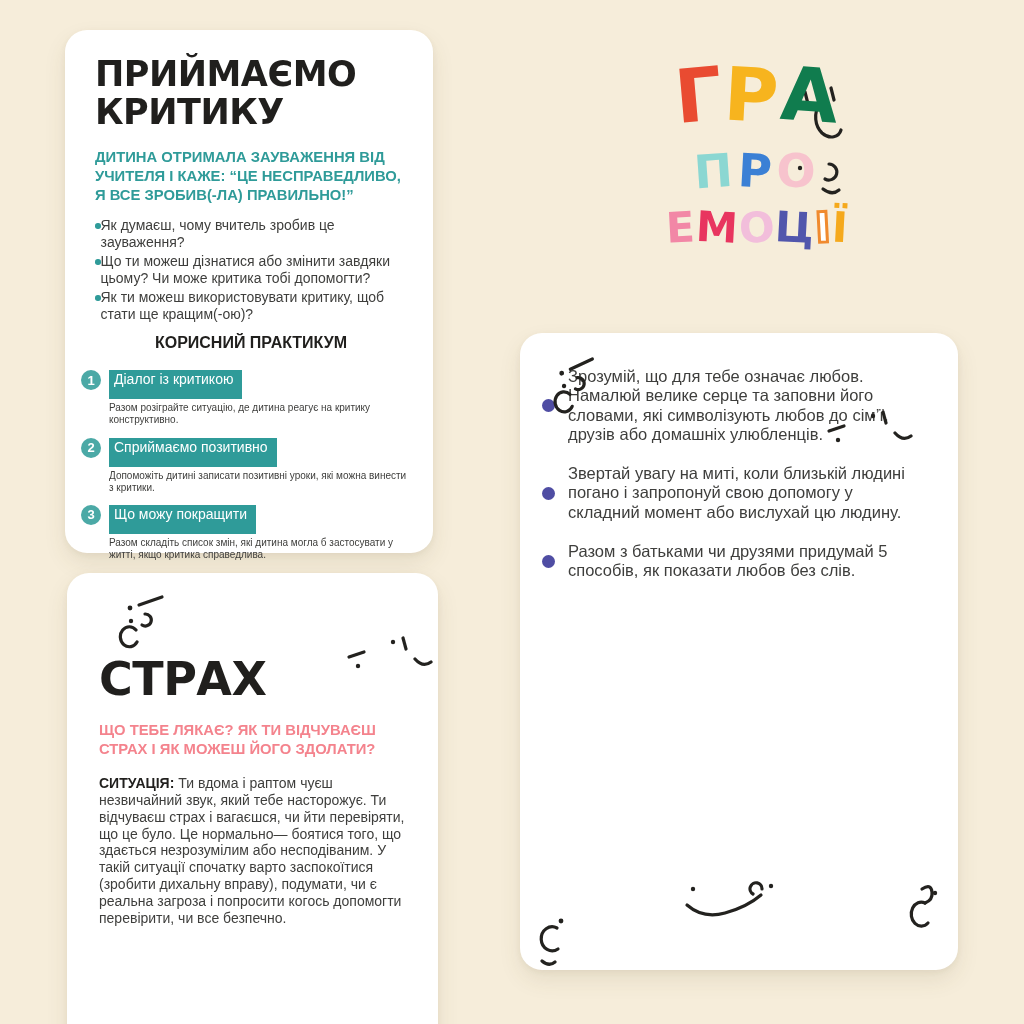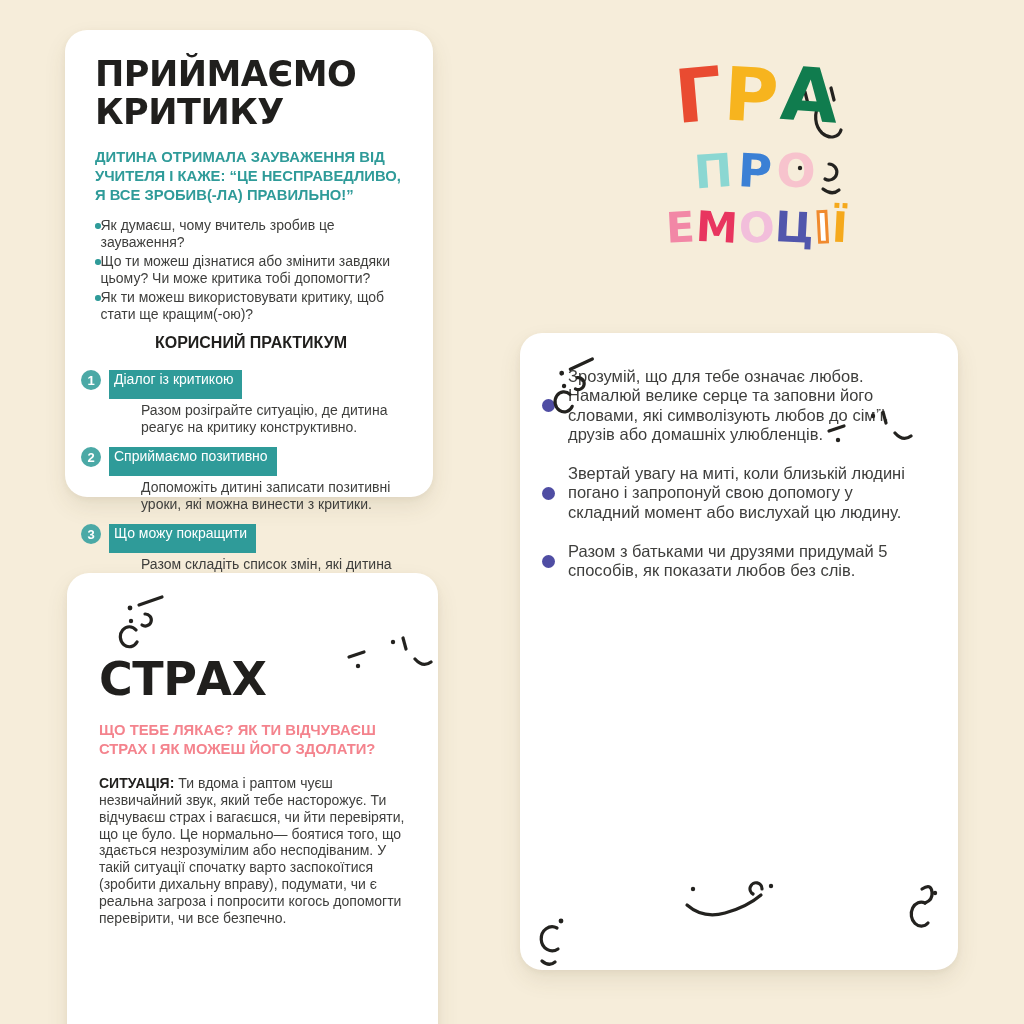--- a/index.html
+++ b/index.html
@@ -11,37 +11,37 @@
     --ink:#201F1D;
     --body:#3E3E3C;
   }
   html,body{margin:0;padding:0;background:var(--background);}
   .page{position:relative;width:1024px;height:1024px;background:var(--background);
         overflow:hidden;font-family:"Liberation Sans",sans-serif;}
   .card{position:absolute;background:#ffffff;border-radius:22px;box-sizing:border-box;
         box-shadow:0 10px 22px rgba(92,74,40,.10),0 2px 6px rgba(92,74,40,.06);}
 
   
-  .card-criticism{left:65px;top:30px;width:368px;height:467px;padding:26px 26px 0 30px;}
+  .card-criticism{left:65px;top:30px;width:368px;height:523px;padding:26px 26px 0 30px;}
   .card-title{font-family:"DejaVu Sans",sans-serif;font-weight:900;color:var(--ink);
               font-size:35px;line-height:1.08;letter-spacing:-.5px;margin:0;white-space:pre-line;}
   .card-subtitle{font-weight:bold;font-size:14.8px;line-height:1.3;margin:16px 0 0;white-space:pre-line;}
   .teal{color:var(--teal);}
   .pink{color:var(--pink);}
   .qlist{list-style:none;margin:12px 0 0;padding:0;}
   .q{display:flex;font-size:14px;line-height:1.18;color:var(--body);margin:0 0 3px;}
   .qdot{flex:0 0 auto;width:5.5px;height:5.5px;border-radius:50%;background:var(--teal);margin-top:6px;}
   .practicum{font-size:16px;font-weight:bold;color:var(--ink);text-align:center;margin:12px 0 0;}
   .steps{margin:18px 0 0 -14px;}
   .step{display:flex;gap:8px;margin-bottom:11px;align-items:flex-start;}
   .badge{flex:0 0 auto;width:20px;height:20px;border-radius:50%;background:var(--teal-badge);
          color:#fff;font-size:13px;font-weight:bold;display:flex;align-items:center;justify-content:center;}
   .step-label{display:inline-block;background:var(--teal);color:#fff;font-size:14px;
               padding:1px 9px 12px 5px;}
-  .step-desc{font-size:14px;line-height:1.21;color:var(--body);margin-top:3px;margin-left:32px;}
+  .step-desc{font-size:10px;line-height:1.21;color:var(--body);margin-top:3px;}
 
   
   .card-fear{left:67px;top:573px;width:371px;height:480px;padding:30px 30px 0 32px;}
   .fear-title{margin-top:52px;font-size:46px;}
   .card-fear .card-subtitle{margin-top:16px;}
   .body-par{font-size:14px;line-height:1.2;color:var(--body);margin:16px 0 0;}
   .body-par .lead{color:var(--ink);font-weight:bold;}
 
   
   .card-love{left:520px;top:333px;width:438px;height:637px;padding:0;}

